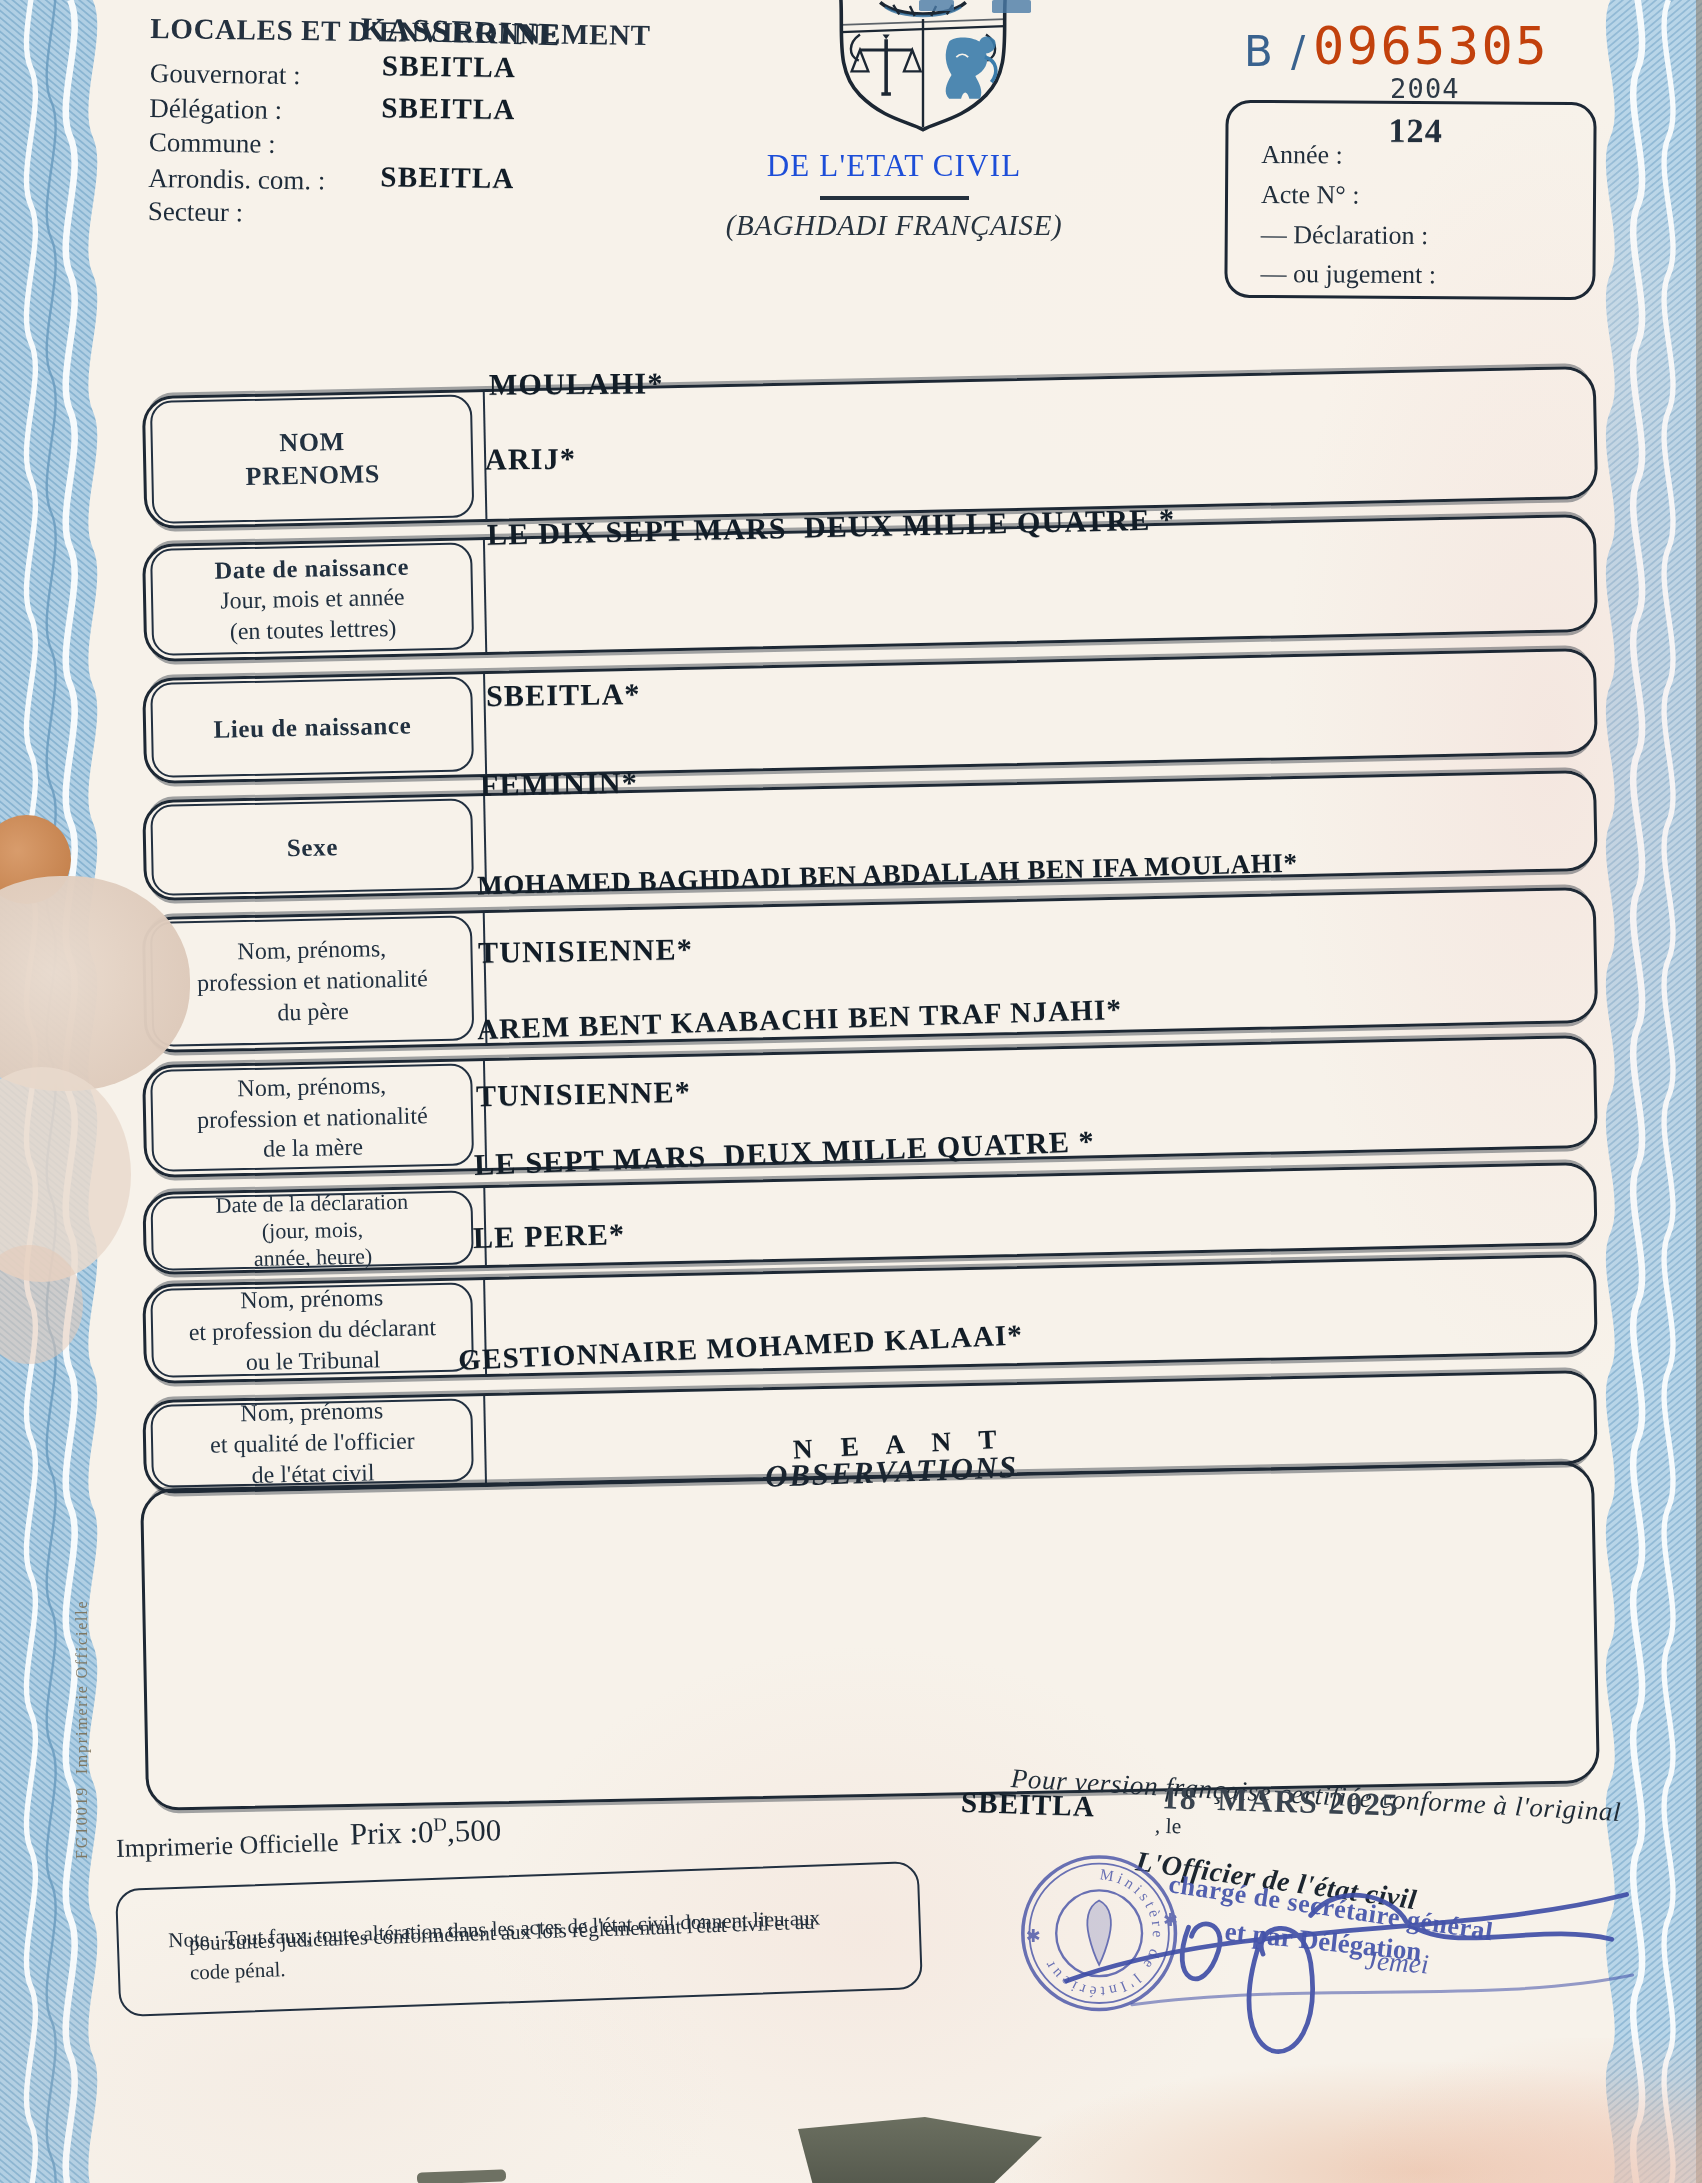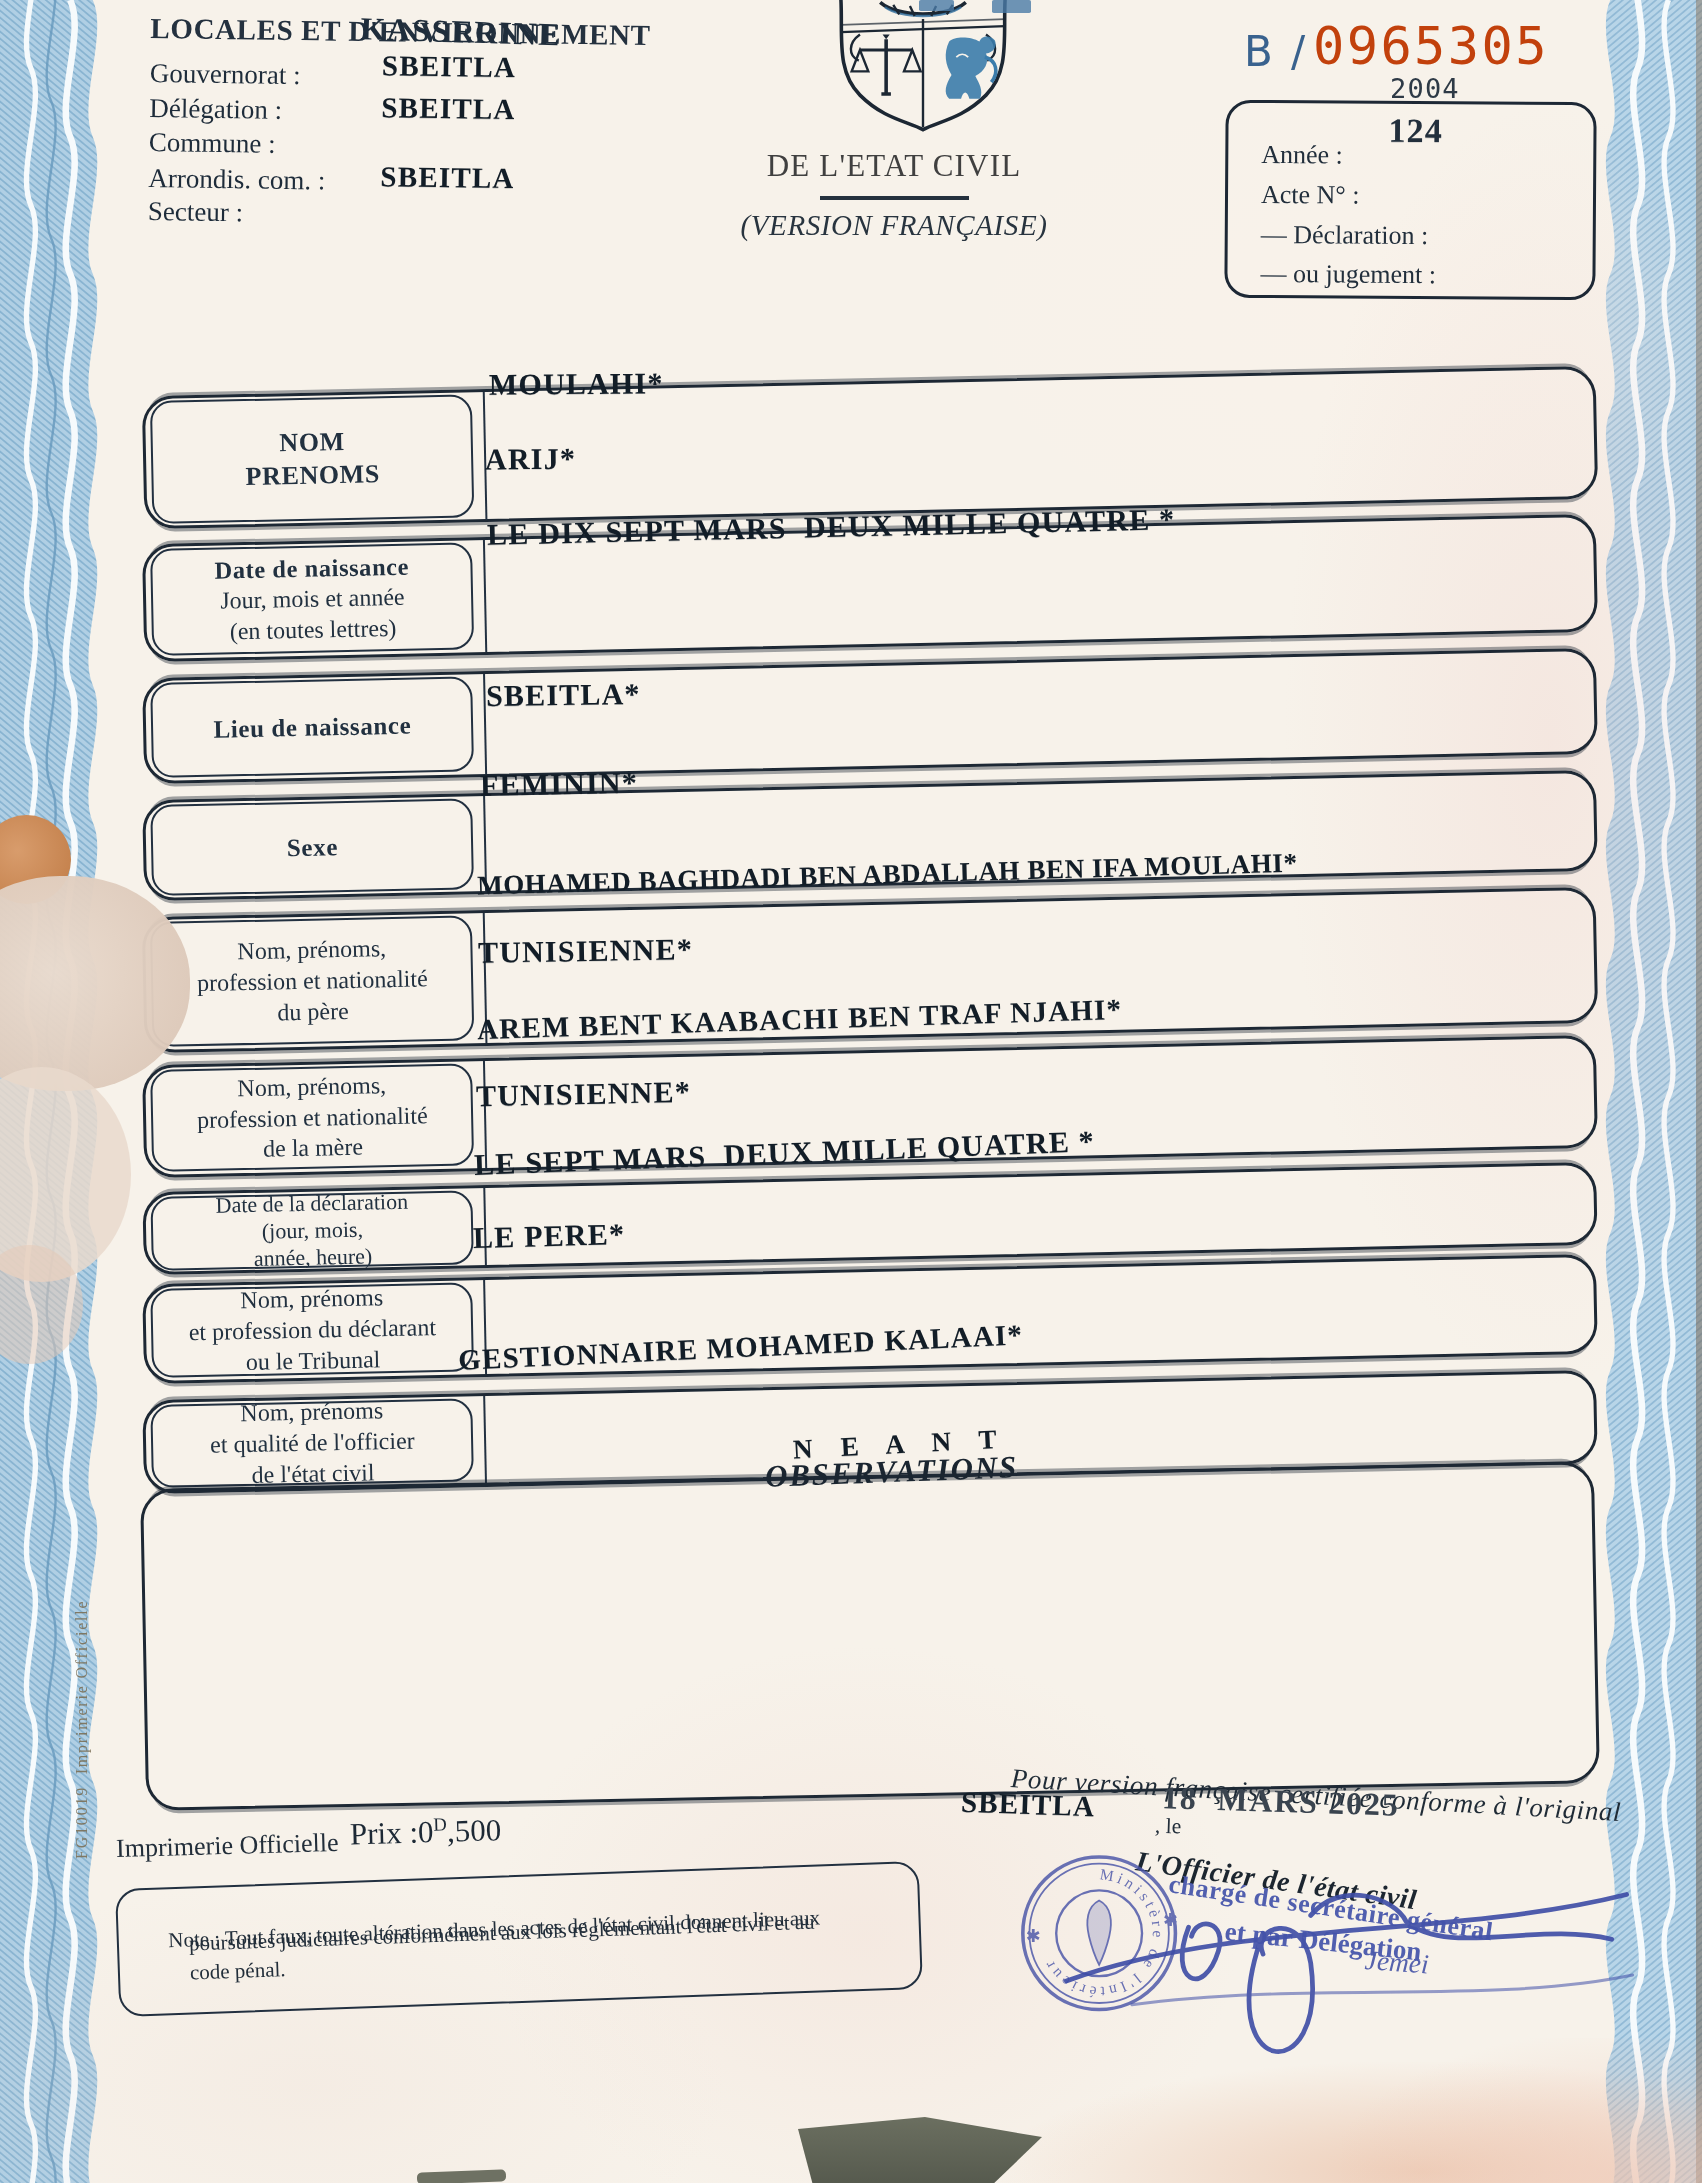--- a/index.html
+++ b/index.html
@@ -26,21 +26,21 @@
   .label-line:empty{display:none}
   .lb{font-weight:700;font-size:26px;letter-spacing:0.6px}
   .sm .label-line{font-size:22px;line-height:1.18}
   .typed{position:absolute;z-index:4;font-weight:700;font-size:30px;letter-spacing:1.2px;color:#121d27;
          white-space:pre;text-shadow:0 0.6px 0 rgba(18,29,39,.22)}
   .hl-label{position:absolute;font-size:27px;color:#1e2c3a}
   .serif-it{font-style:italic}
   
   #titleblock{left:608px;top:142px;width:572px;text-align:center;z-index:3}
   #title1{font-size:41px;font-weight:700;color:#2e6b9b;letter-spacing:1.2px;text-shadow:0 0 1.8px rgba(46,107,155,.5)}
-  #title2{font-size:31px;color:#404040;margin-top:6px;letter-spacing:1.2px}
+  #title2{font-size:31px;color:#1d4ed8;margin-top:6px;letter-spacing:1.2px}
   #titlerule{width:149px;height:3.6px;background:#25313e;margin:12px auto 9.5px}
   #title3{font-size:54px;font-weight:700;color:#2e6f9f;letter-spacing:6px;text-shadow:0 0 1.8px rgba(46,111,159,.45)}
   #title4{font-size:29px;font-style:italic;color:#28343f;margin-top:4.8px;letter-spacing:0.6px}
   
   .mono{font-family:"DejaVu Sans Mono",monospace}
   #actebox{left:1225px;top:101px;width:371px;height:198px;border:3px solid #1d2835;border-radius:25px;
            z-index:3;transform:rotate(.4deg)}
   #actebox span{position:absolute;font-size:26px;color:#222f3c}
   
   .blueink{color:#4453aa;z-index:6}
@@ -123,21 +123,21 @@
     <span class="typed" style="left:160px;top:8.3px;font-size:34px;position:absolute">124</span>
     <span style="left:33px;top:37px">Année :</span>
     <span style="left:33px;top:77px">Acte N° :</span>
     <span style="left:33px;top:117px">— Déclaration :</span>
     <span style="left:33px;top:156px">— ou jugement :</span>
   </div>
 
   <div id="titleblock" class="abs">
     <div id="title2">DE L'ETAT CIVIL</div>
     <div id="titlerule"></div>
-    <div id="title4">(VERSION FRANÇAISE)</div>
+    <div id="title4">(BAGHDADI FRANÇAISE)</div>
   </div>
 
   <div class="rowwrap" style="top:381px;height:133px">
     <div class="rowbox"></div>
     <div class="labelbox" style="height:123px">
       <span class="label-line lb">NOM</span>
       <span class="label-line lb">PRENOMS</span>
     </div>
     <div class="vrule" style="height:128px"></div>
   </div>

